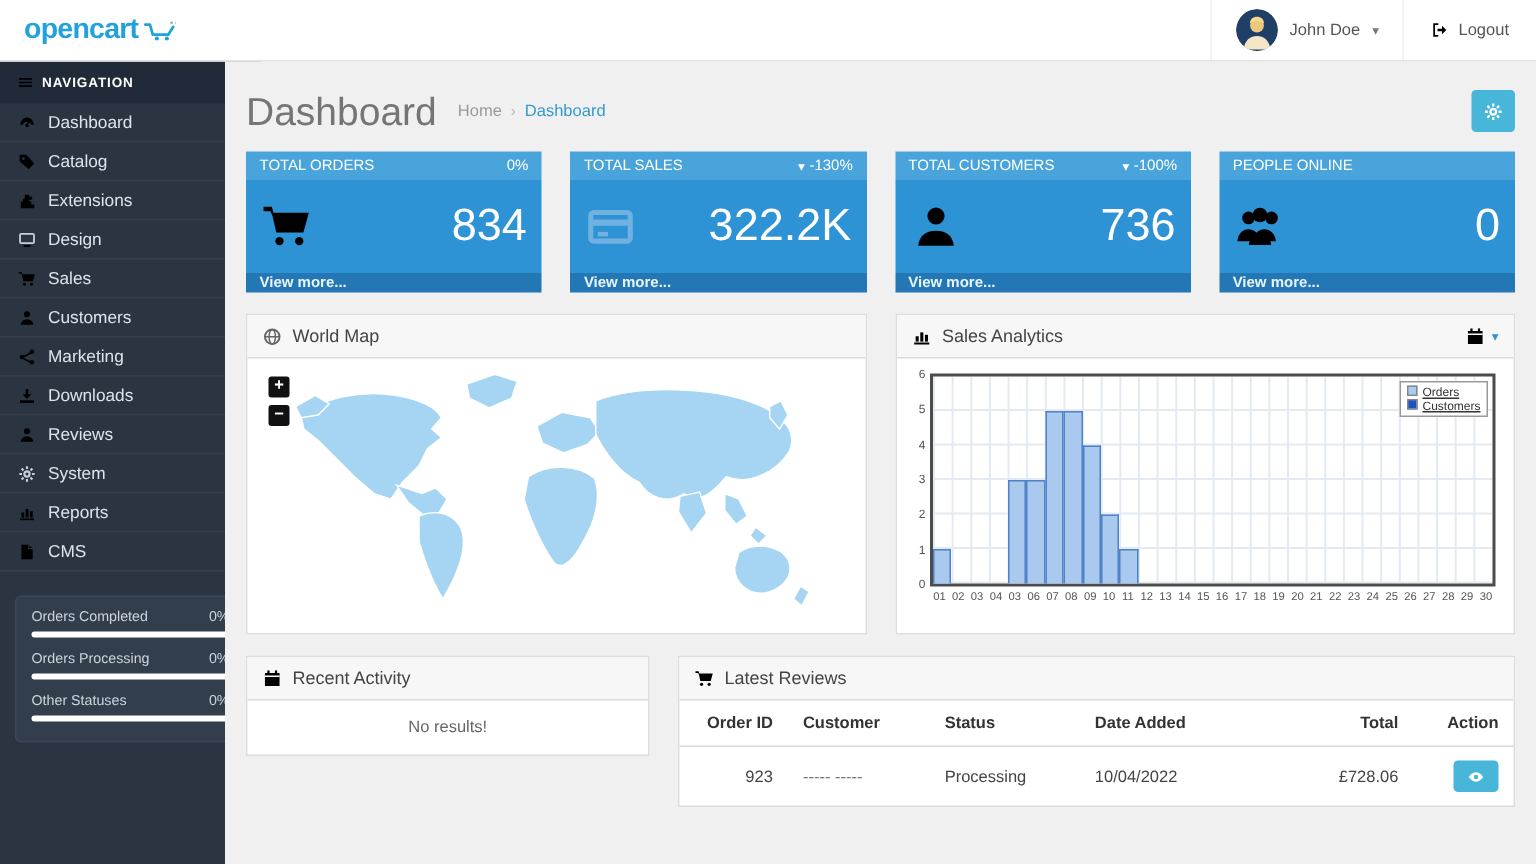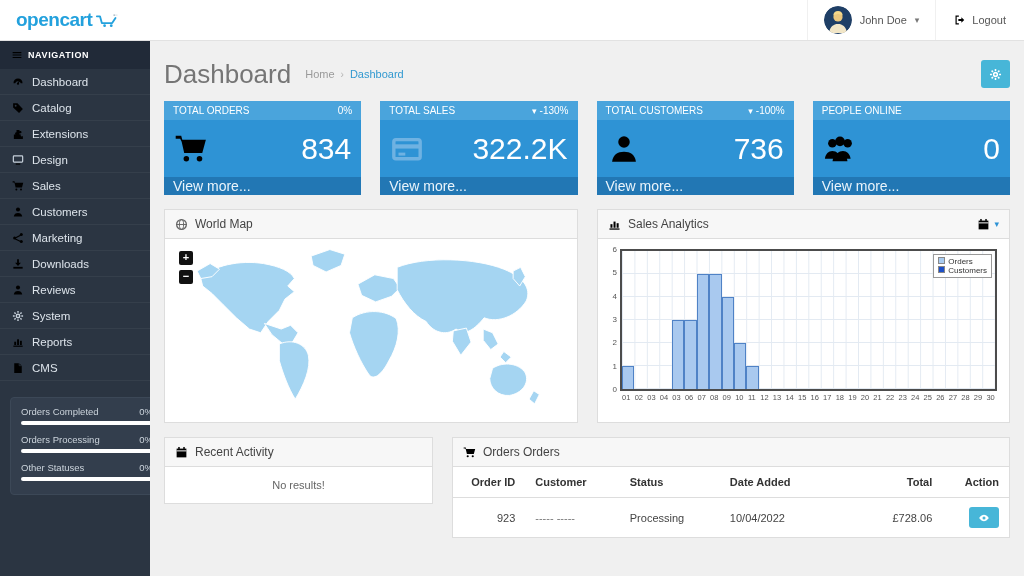--- a/index.html
+++ b/index.html
@@ -52,22 +52,22 @@
   
   #tiles { display:flex; gap:19px; margin-bottom:14px; }
   .tile { flex:1; height:94px; display:flex; flex-direction:column; cursor:default; }
   .tile-head { background:var(--tilehead); color:#fff; font-size:10px; padding:4px 9px;
     display:flex; justify-content:space-between; align-items:center; }
   .tile-delta { font-size:10px; display:flex; align-items:center; gap:3px; }
   .tile-body { background:var(--tilebody); flex:1; display:flex; align-items:center;
     padding:0 10px; color:#fff; }
   .tile-body .ico { color:#6fb2e2; }
   .tile-value { margin-left:auto; font-size:30px; line-height:1; }
-  .tile-foot { background:var(--tilefoot); color:#eaf4fb; font-size:14px; padding:1px 9px;
-    cursor:pointer; }
+  .tile-foot { background:var(--tilefoot); color:#eaf4fb; font-size:10px; padding:1px 9px;
+    cursor:pointer;font-weight:bold; }
 
   
   .panel { background:#fff; border:1px solid #ddd; }
   .panel-head { background:#f7f7f7; border-bottom:1px solid #ddd; padding:7px 10px;
     font-size:12px; color:#444; display:flex; align-items:center; gap:7px; }
   .panel-head .ico { color:#666; }
   #mid-row { display:flex; gap:19px; margin-bottom:14px; }
   #map-panel { width:414px; }
   #map-body { position:relative; height:183px; padding:4px; }
   #map-zoom { position:absolute; top:12px; left:14px; z-index:2; }
@@ -89,21 +89,21 @@
   .bar-slot { flex:1 1 0; height:100%; display:flex; align-items:flex-end; }
   .bar { width:100%; background:var(--barfill); border:1px solid var(--barstroke);
     border-bottom:none; }
   #ylabels { position:absolute; left:0; top:-4px; bottom:8px; width:11px; display:flex;
     flex-direction:column; justify-content:space-between; font-size:8px; color:#555;
     text-align:right; }
   #xlabels { display:flex; margin-top:2px; font-size:7.5px; color:#555; }
   .xl { flex:1 1 0; text-align:center; }
   #legend { position:absolute; top:3px; right:3px; background:#fff; border:1px solid #999;
     padding:2px 4px; font-size:8px; color:#333; z-index:2; }
-  .leg-row { display:flex; gap:3px; }
+  .leg-row { display:flex; gap:3px;text-decoration:underline; }
   .leg-swatch { width:7px; height:7px; border:1px solid #888; }
 
   
   #bottom-row { display:flex; gap:19px; }
   #activity-panel { width:269px; align-self:flex-start; }
   #activity-empty { padding:12px; text-align:center; font-size:11px; color:#666; }
   #orders-panel { flex:1; }
   table { width:100%; border-collapse:collapse; font-size:11px; color:#444; }
   th { font-weight:bold; color:#333; border-bottom:1px solid #ddd; }
   th,td { padding:9px 10px; text-align:left; white-space:nowrap; }
@@ -669,21 +669,21 @@
       <div id="activity-empty">No results!</div>
     </div>
 
     <div id="orders-panel" class="panel">
       <div class="panel-head">
         <span class="ico">
             <svg width="13" height="13">
               <use href="#i-cart"></use>
             </svg>
           </span>
-        <span>Orders Orders</span>
+        <span>Latest Reviews</span>
       </div>
       <table>
         <colgroup>
           <col style="width:13%">
             <col style="width:17%">
             <col style="width:18%">
           <col style="width:22%">
             <col style="width:18%">
             <col style="width:12%">
         </colgroup>

